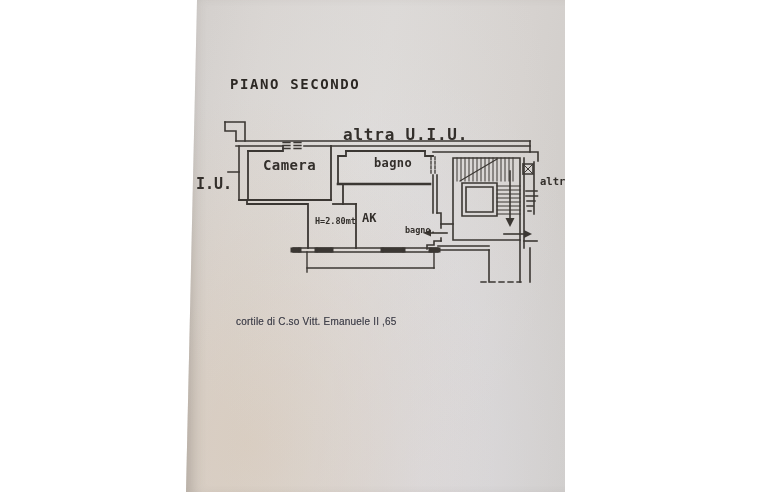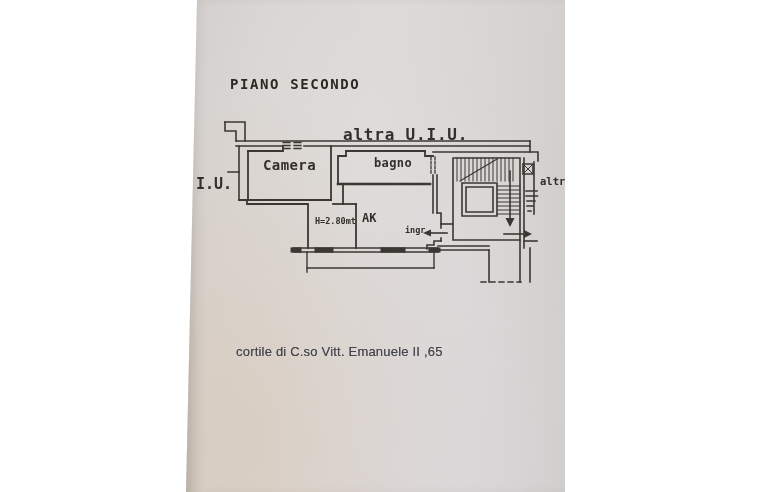--- a/index.html
+++ b/index.html
@@ -36,24 +36,23 @@
   .unit-left{left:10px;top:177px;font-size:15px;}
   .unit-right{left:354px;top:176px;font-size:10.5px;}
   .room-camera{left:77px;top:158px;font-size:14px;letter-spacing:.4px;}
   .room-bagno{left:188px;top:157px;font-size:12px;letter-spacing:.4px;}
   .room-h{left:129px;top:217px;font-size:8.5px;}
   .room-ak{left:176px;top:212px;font-size:12px;}
   .entrance{left:219px;top:226px;font-size:8.5px;}
   .caption{
     position:absolute;left:50px;top:316px;
     font-family:"Liberation Sans", sans-serif;
-    font-size:13px;color:#45454f;
+    font-size:10px;color:#45454f;
     letter-spacing:.2px;white-space:nowrap;
     text-shadow:0 0 .6px rgba(69,69,79,.65);
-    margin-top:28px;
   }
   svg.plan{position:absolute;left:0;top:0;}
   svg.plan *{vector-effect:non-scaling-stroke;}
 </style>
 </head>
 <body>
 
 <div class="paper">
 
   <div class="lbl title">PIANO SECONDO</div>
@@ -167,16 +166,16 @@
     </g>
   </svg>
 
   <div class="lbl unit-top">altra U.I.U.</div>
   <div class="lbl unit-left">I.U.</div>
   <div class="lbl unit-right">altra</div>
   <div class="lbl room-camera">Camera</div>
   <div class="lbl room-bagno">bagno</div>
   <div class="lbl room-h">H=2.80mt</div>
   <div class="lbl room-ak">AK</div>
-  <div class="lbl entrance">ingr.</div>
+  <div class="lbl entrance">bagno.</div>
 
   <div class="caption">cortile di C.so Vitt. Emanuele II ,65</div>
 </div>
 
 </body></html>

